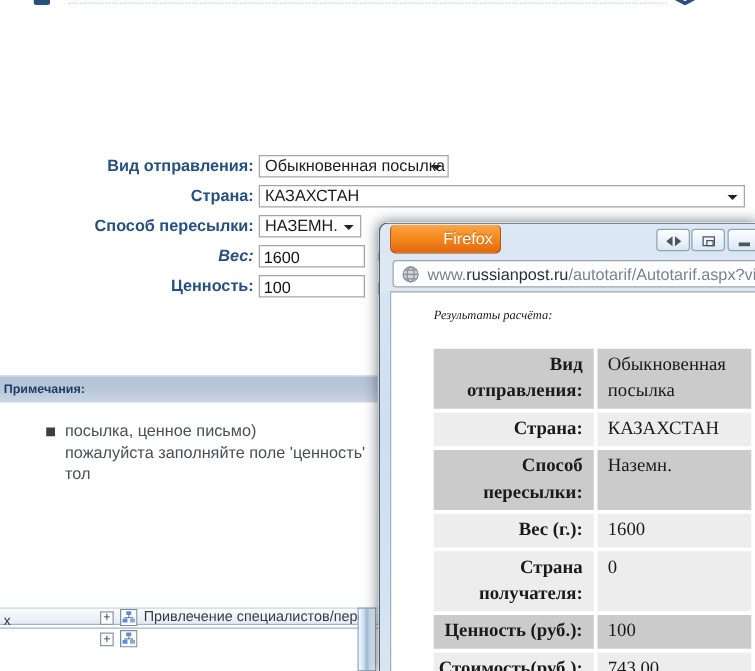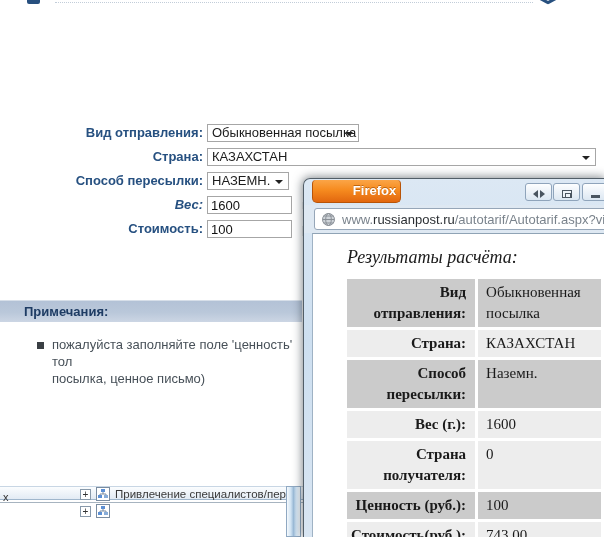--- a/index.html
+++ b/index.html
@@ -42,21 +42,21 @@
     font-size:13px; color:#111; padding:0 3px; font-family:"Liberation Sans", sans-serif;
   }
   .frm-suffix { font-size:13px; color:#555; line-height:18px; }
 
   
   .notes-bar {
     left:0; top:300px; width:302px; height:22px;
     background:linear-gradient(180deg,#b3c2d6 0%, #bac8da 55%, #ccd6e4 100%);
     border-top:1px solid #d7dfe9;
   }
-  .notes-bar span { font-size:13px; font-weight:bold; color:#1e3c64; line-height:22px; padding-left:24px; }
+  .notes-bar span { font-size:10px; font-weight:bold; color:#1e3c64; line-height:22px; padding-left:3px; }
   .note-bullet { left:37px; top:342px; width:7px; height:7px; background:#3a3f44; }
   .note-text { left:52px; top:336px; width:252px; font-size:13px; color:#475058; line-height:17px; }
 
   
   .bg-window { left:0; top:484px; width:303px; height:53px; overflow:hidden; }
   .bgw-strip {
     position:absolute; left:0; top:2px; width:303px; height:14px;
     background:linear-gradient(180deg,#fbfdfe,#e2ebf4);
     border-top:1px solid #c8d6e4; border-bottom:1px solid #9fb6cc;
   }
@@ -80,21 +80,21 @@
     left:303px; top:178px; width:301px; height:359px;
     border:1px solid #525e68; border-right:none; border-bottom:none;
     border-radius:7px 0 0 0; overflow:hidden;
     background:linear-gradient(180deg,#dce8f4 0%, #cddff0 45%, #d8e5f2 100%);
     box-shadow:0 0 10px 1px rgba(30,40,50,0.55);
   }
   .ff-btn {
     position:absolute; left:8px; top:1px; width:89px; height:23px;
     background:linear-gradient(180deg,#fba547 0%, #f68b1f 45%, #e2670f 100%);
     border:1px solid #b85408; border-top:none; border-radius:4px 4px 5px 5px;
-    color:#fff; font-size:13px; font-weight:bold; text-align:center; line-height:22px;
+    color:#fff; font-size:13px; font-weight:normal; text-align:center; line-height:22px;
     text-shadow:0 -1px 0 rgba(150,70,0,.6); cursor:default;padding-left:36px;
   }
   .ff-btn .arr {
     display:inline-block; margin-left:5px; width:0; height:0; vertical-align:middle;
     border-left:4px solid transparent; border-right:4px solid transparent; border-top:4px solid #ffe0bb;
   }
   .win-btn {
     position:absolute; top:4px; width:27px; height:18px;
     background:linear-gradient(180deg,#fdfeff,#dce7f2);
     border:1px solid #8fa4bb; border-radius:3px; text-align:center;
@@ -115,21 +115,21 @@
   .url-text { position:absolute; left:27px; top:3px; font-size:13px; color:#7a838c; }
   .url-text b { color:#2b2f33; font-weight:normal; }
   .globe { position:absolute; left:6px; top:3px; }
 
   .pop-content {
     position:absolute; left:8px; top:54px; right:0; bottom:0; background:#fff;
     border-top:1px solid #8fa3b5; border-left:1px solid #9fb2c4;
   }
   .result-heading {
     position:absolute; left:34px; top:13px;
-    font-family:"Liberation Serif", serif; font-style:italic; font-size:18px; color:#1a1a1a;
+    font-family:"Liberation Serif", serif; font-style:italic; font-size:10px; color:#1a1a1a;
   }
   .result-table {
     position:absolute; left:31px; top:42px;
     border-collapse:separate; border-spacing:3px;
     font-family:"Liberation Serif", serif; font-size:15px; color:#1a1a1a;
   }
   .result-table td { vertical-align:top; line-height:21px; }
   .result-table td.lbl { width:122px; font-weight:bold; text-align:right; padding:3px 9px 3px 4px; }
   .result-table td.val { width:130px; text-align:left; padding:3px 8px; }
   tr.dark td { background:#cbcbcb; }
@@ -163,31 +163,31 @@
   <div class="abs frm-label" style="left:0;top:172px;">Способ пересылки:</div>
   <div class="frm-select" style="left:207px;top:172px;width:82px;">
     <span>НАЗЕМН.</span>
     <span class="arr"></span>
   </div>
 
   <div class="abs frm-label" style="left:0;top:196px;font-style:italic;">Вес:</div>
   <input class="frm-input" style="left: 207px; top: 196px;" value="1600">
   <div class="abs frm-suffix" style="left:302px;top:196px;">г.</div>
 
-  <div class="abs frm-label" style="left:0;top:220px;">Стоимость:</div>
+  <div class="abs frm-label" style="left:0;top:220px;">Ценность:</div>
   <input class="frm-input" style="left: 207px; top: 220px;" value="100">
   <div class="abs frm-suffix" style="left:302px;top:220px;">руб.</div>
 
   <div class="abs notes-bar">
     <span>Примечания:</span>
   </div>
   <div class="abs note-bullet"></div>
   <div class="abs note-text">
+    <div>посылка, ценное письмо)</div>
     <div>пожалуйста заполняйте поле 'ценность' тол</div>
-    <div>посылка, ценное письмо)</div>
   </div>
 
   <div class="abs bg-window">
     <div class="bgw-strip">
       <span>х</span>
     </div>
     <div class="bgw-tree"></div>
 
     <div class="tree-row r1">
       <span class="plus-box">+</span>

